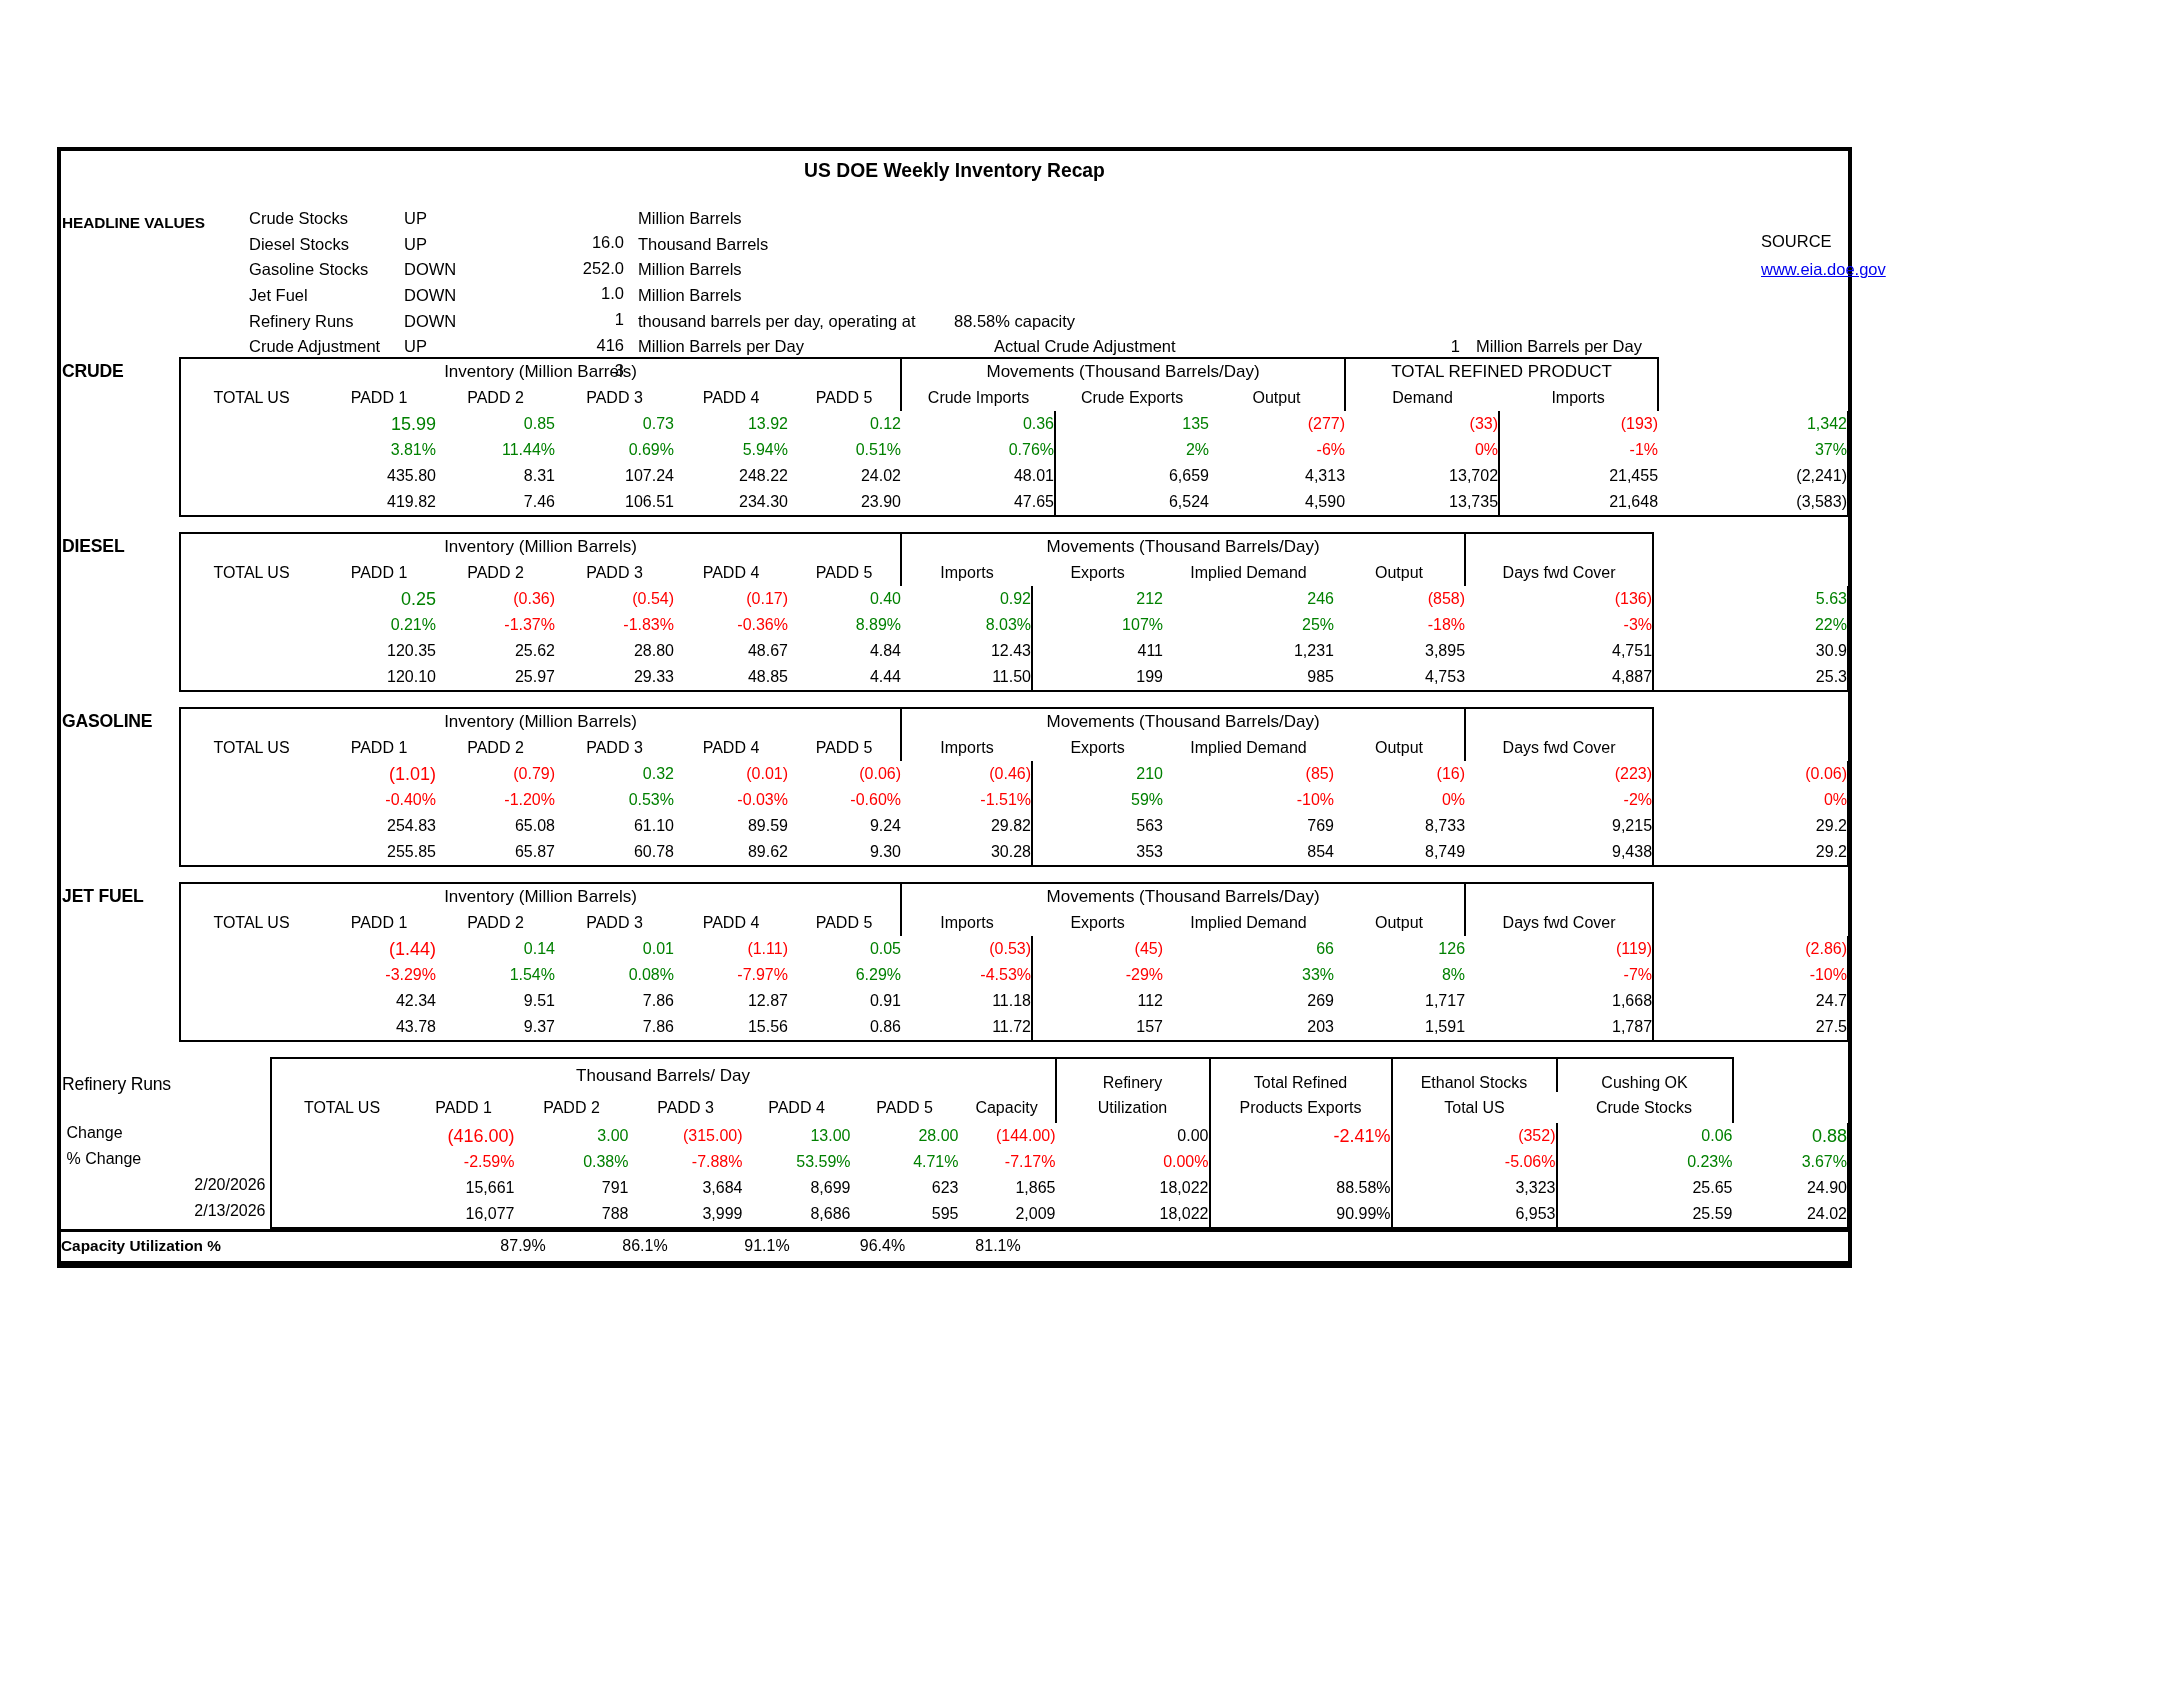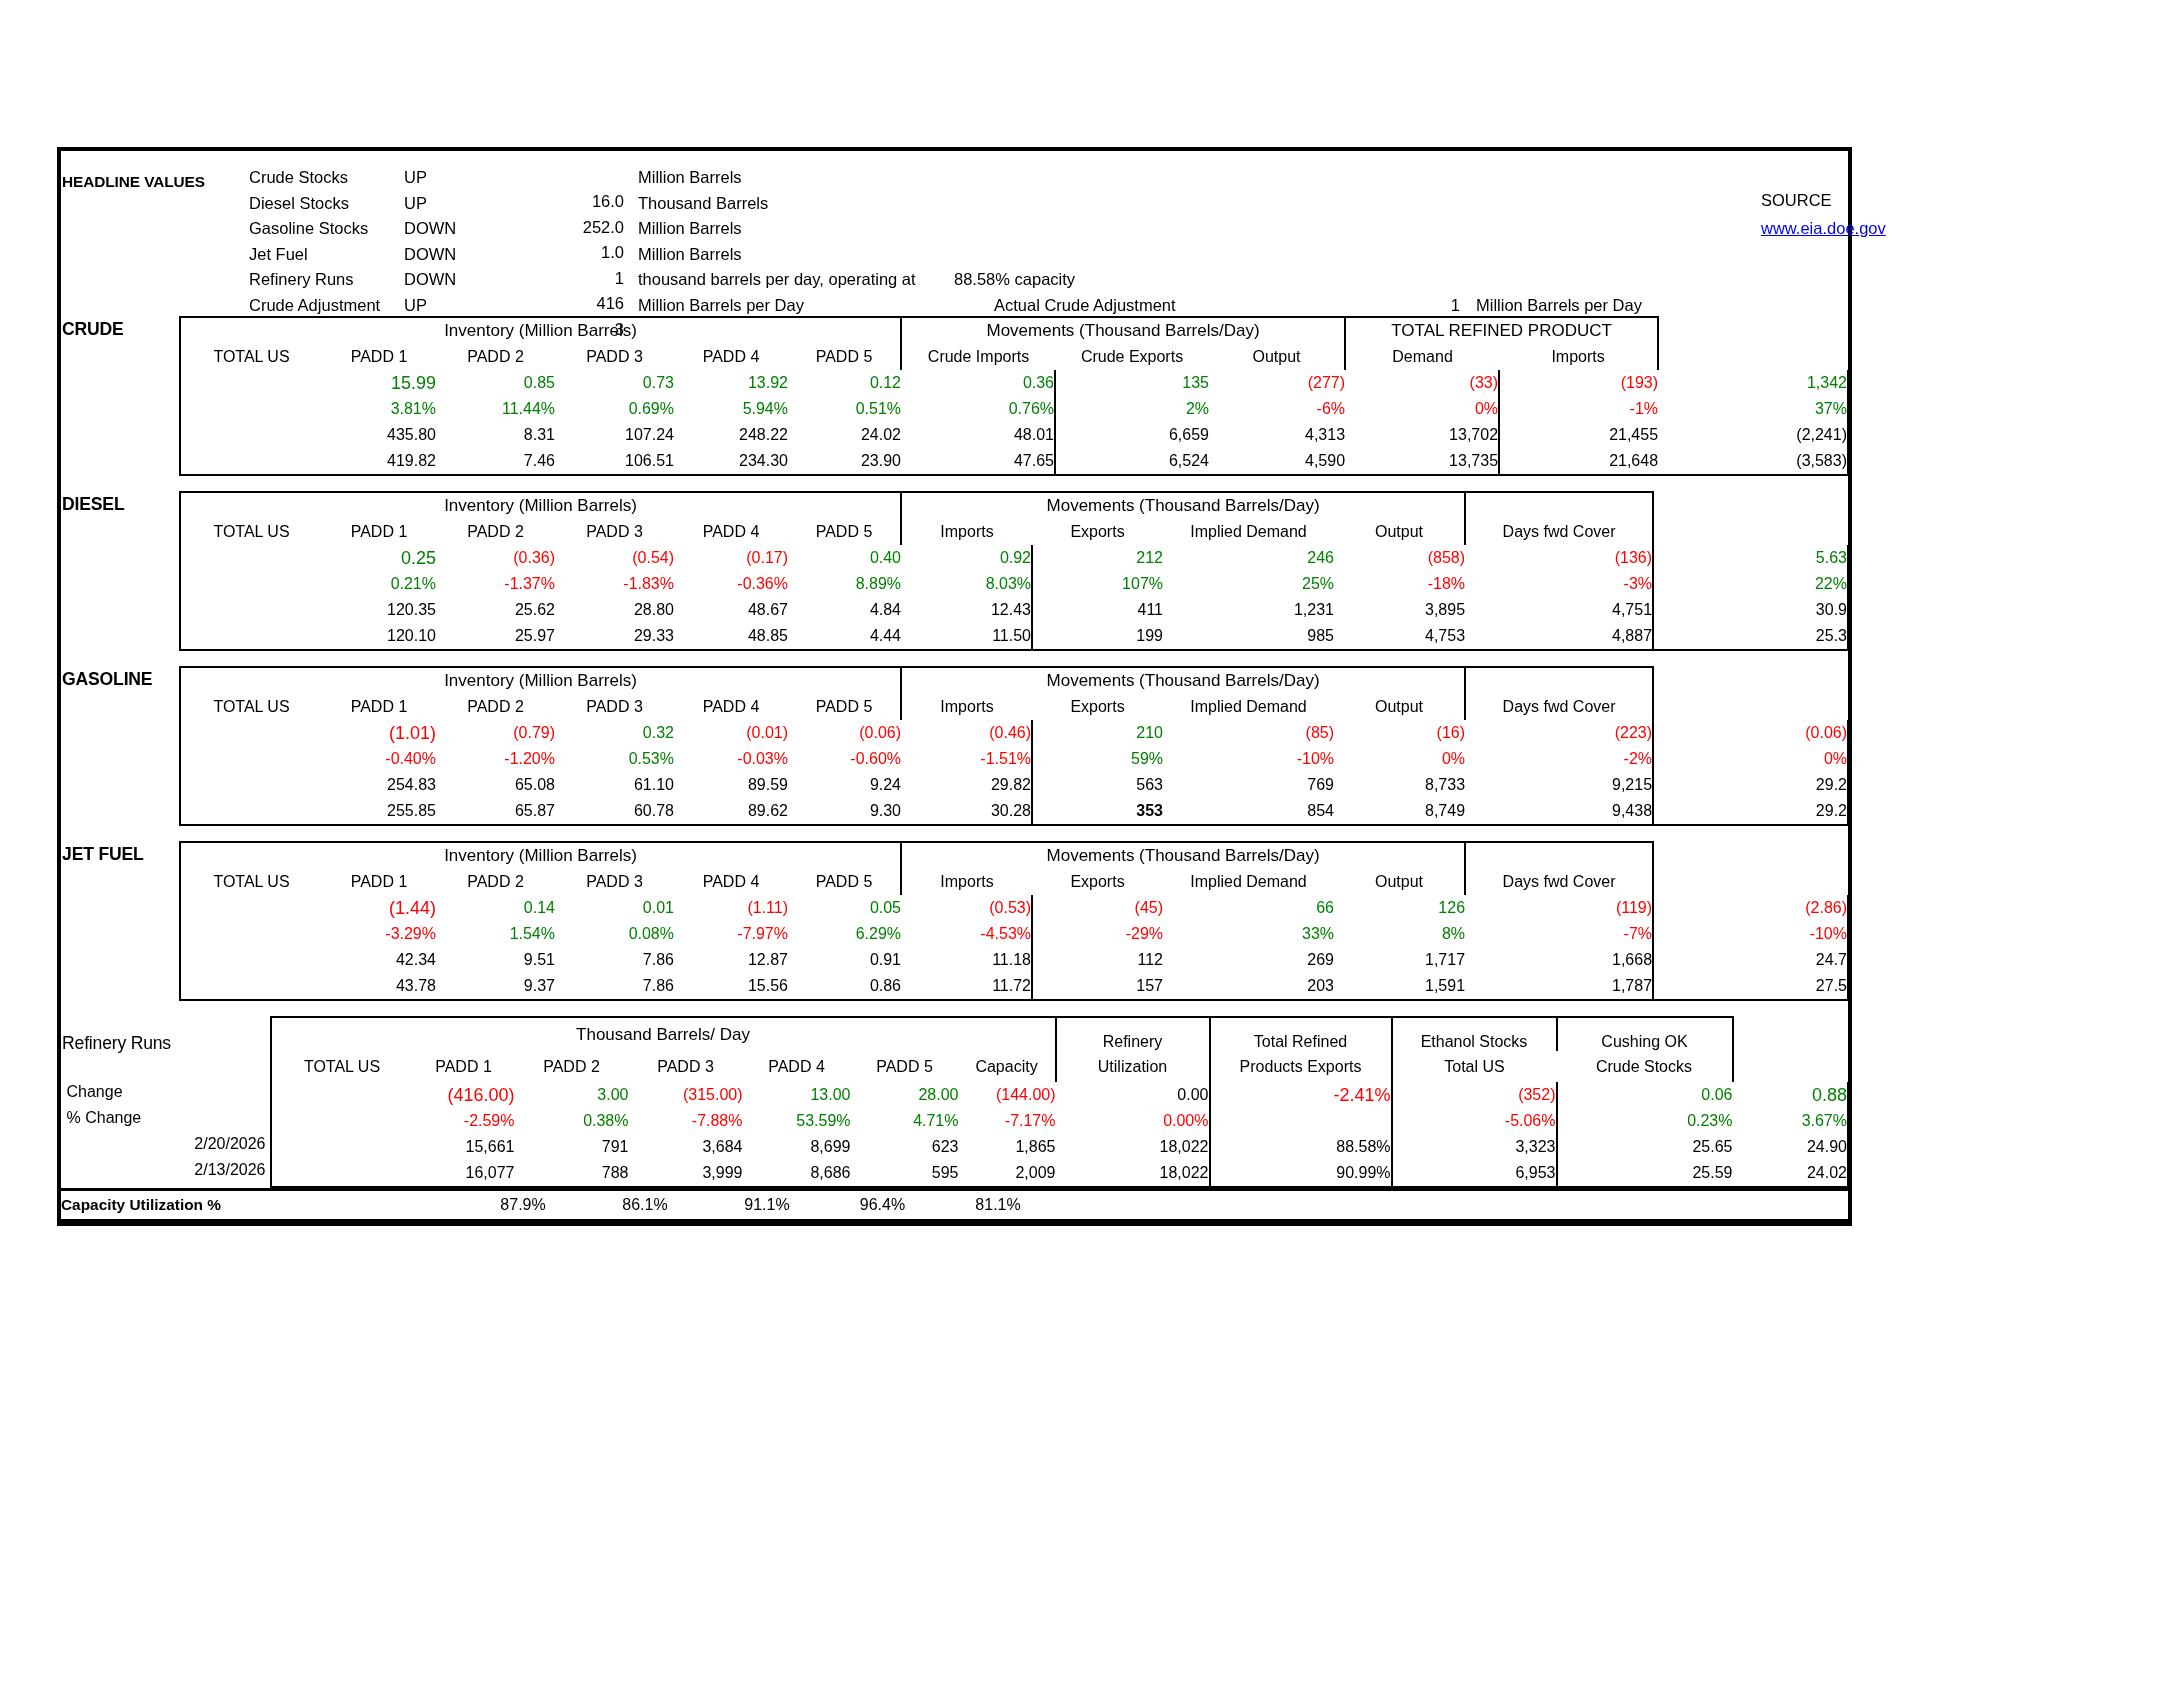--- a/index.html
+++ b/index.html
@@ -130,20 +130,21 @@
     border-bottom: 3.4px solid #000;
   }
 
   .spacer { height: 15px; }
 </style>
 </head>
 <body>
 
 <div id="sheet">
 
+  <div class="title-bar">US DOE Weekly Inventory Recap</div>
 
   <div class="headline">
     <div class="hl-label">HEADLINE VALUES</div>
 
     <div class="hl-rows">
       <div class="hl-row">
         <span class="hl-name">Crude Stocks</span>
         <span class="hl-dir">UP</span>
         <span class="hl-num">16.0</span>
         <span class="hl-unit">Million Barrels</span>
@@ -474,21 +475,21 @@
         <td class="num vline-l" style="border-right:2.8px solid #000;">29.2</td>
       </tr>
       <tr>
         <td class="rowlabel" style="border-left:2.8px solid #000;border-bottom:2.8px solid #000;position:relative;"></td>
         <td class="num" style="border-bottom:2.8px solid #000;">255.85</td>
         <td class="num" style="border-bottom:2.8px solid #000;">65.87</td>
         <td class="num" style="border-bottom:2.8px solid #000;">60.78</td>
         <td class="num" style="border-bottom:2.8px solid #000;">89.62</td>
         <td class="num" style="border-bottom:2.8px solid #000;">9.30</td>
         <td class="num" style="border-bottom:2.8px solid #000;">30.28</td>
-        <td class="num vline-l" style="border-bottom:2.8px solid #000;font-weight:bold;">353</td>
+        <td class="num vline-l" style="border-bottom:2.8px solid #000;">353</td>
         <td class="num" style="border-bottom:2.8px solid #000;">854</td>
         <td class="num" style="border-bottom:2.8px solid #000;">8,749</td>
         <td class="num" style="border-bottom:2.8px solid #000;">9,438</td>
         <td class="num vline-l" style="border-right:2.8px solid #000;border-bottom:2.8px solid #000;">29.2</td>
       </tr>
     </tbody>
       </table>
   </div>
 
   <div class="spacer"></div>

